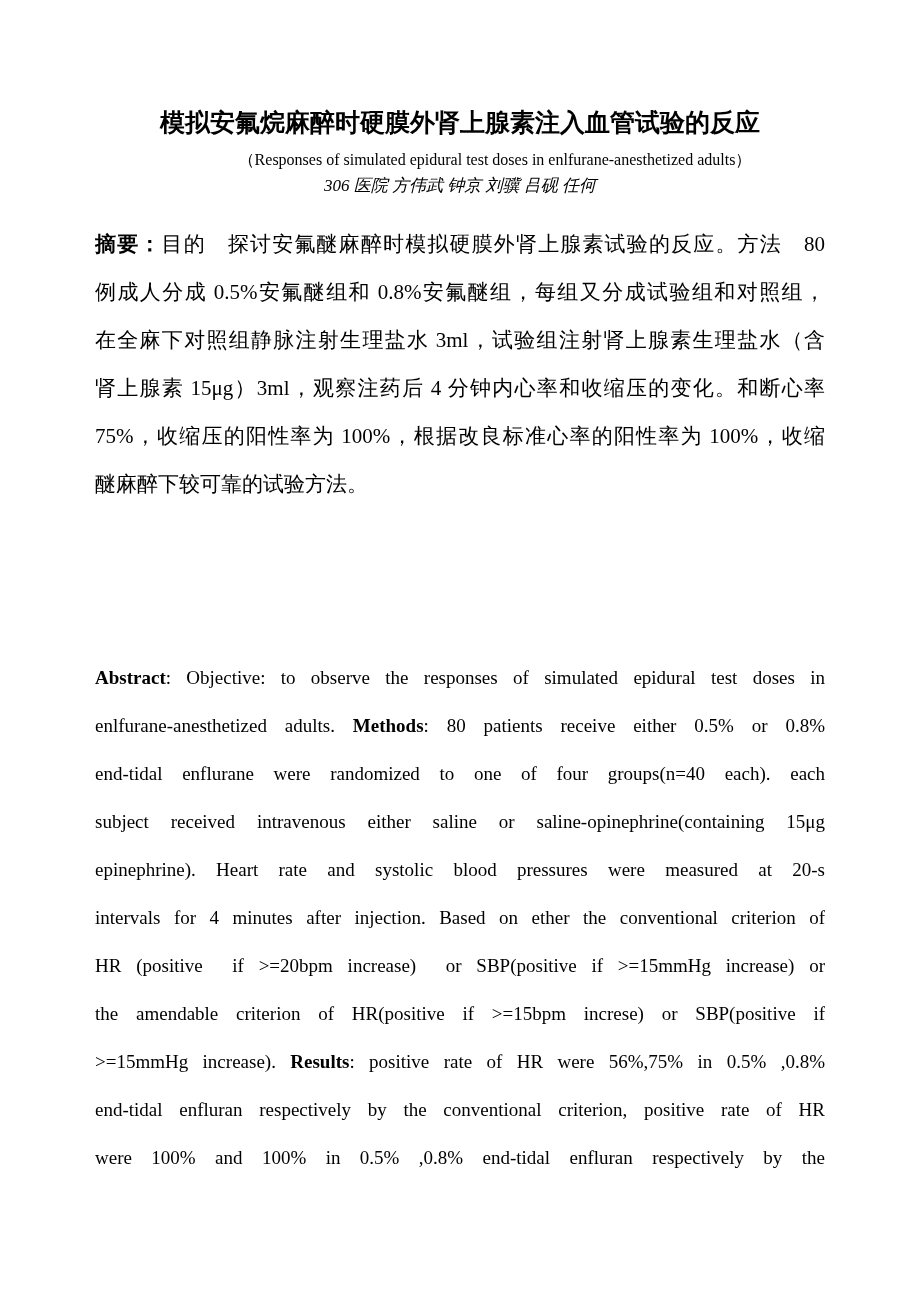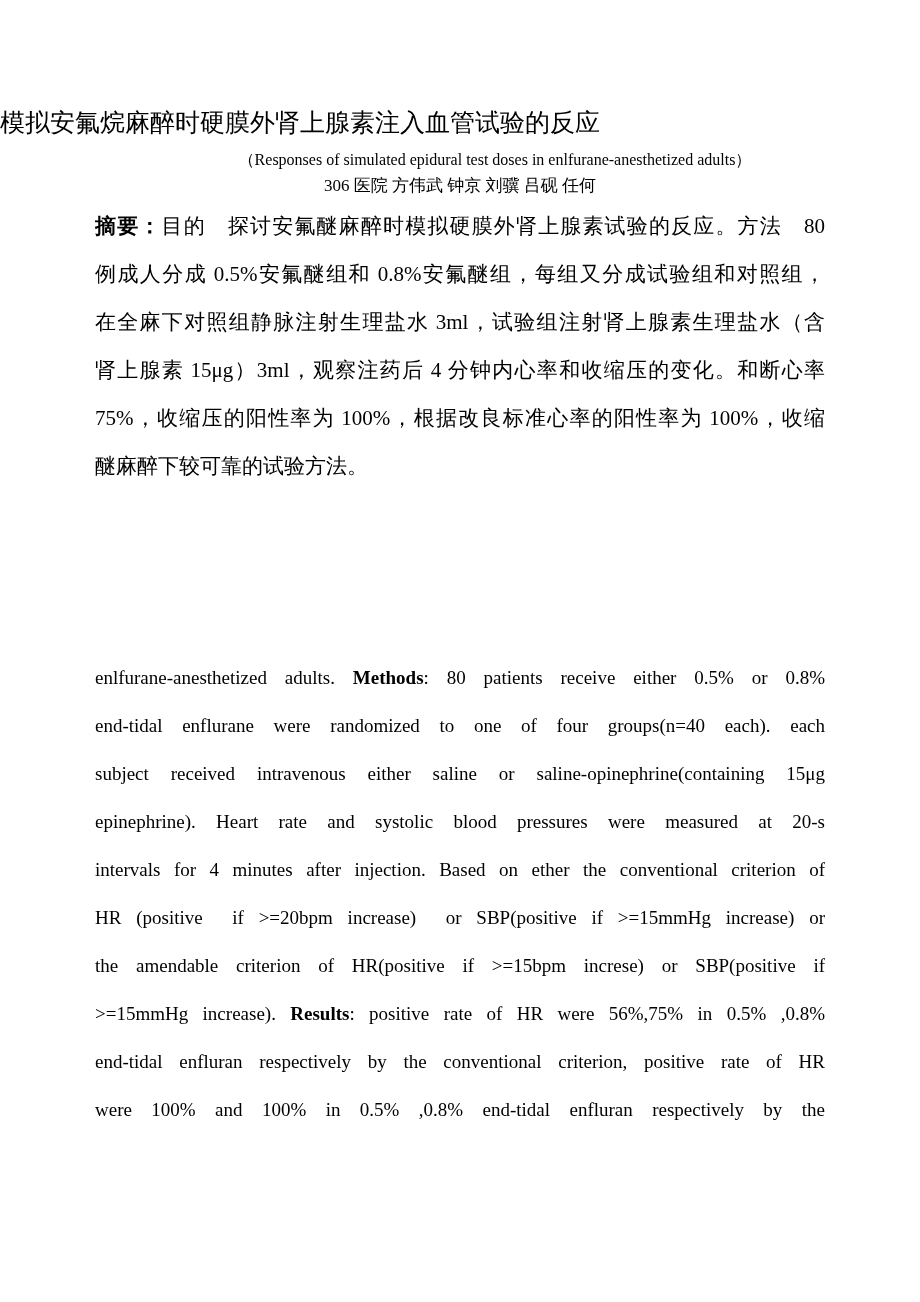--- a/index.html
+++ b/index.html
@@ -9,23 +9,23 @@
     height: 1302px;
     background: #ffffff;
     color: #000000;
     font-family: "Liberation Serif", "DejaVu Serif", serif;
     overflow: hidden;
   }
   .title-zh {
     position: absolute;
     top: 104px; left: 0;
     width: 100%;
-    text-align: left;
+    text-align: center;
     font-size: 25px;
-    font-weight: normal;
+    font-weight: bold;
     line-height: 38px;
     white-space: nowrap;
   }
   .title-en {
     position: absolute;
     top: 148px; left: 0;
     width: 100%;
     text-align: center;
     font-size: 16px;
     line-height: 24px;
@@ -33,27 +33,28 @@
     padding-left: 35px;
   }
   .byline {
     position: absolute;
     top: 173px; left: 0;
     width: 100%;
     text-align: center;
     font-size: 17px;
     line-height: 26px;
     white-space: nowrap;
+    font-style: italic;
   }
   .para {
     position: absolute;
     left: 95px;
     width: 730px;
   }
-  .para-zh { top: 202px; font-size: 21px; }
+  .para-zh { top: 220px; font-size: 21px; }
   .para-en { top: 654px; font-size: 19px; }
   .line {
     height: 48px;
     line-height: 48px;
     overflow: hidden;
     text-align: justify;
   }
   .line::after {
     content: "";
     display: inline-block;
@@ -78,20 +79,21 @@
   <div class="para para-zh">
       <div class="line"><span class="b">摘要：</span><span>目的　探讨安氟醚麻醉时模拟硬膜外肾上腺素试验的反应。方法　80</span></div>
       <div class="line"><span>例成人分成 0.5%安氟醚组和 0.8%安氟醚组，每组又分成试验组和对照组，</span></div>
       <div class="line"><span>在全麻下对照组静脉注射生理盐水 3ml，试验组注射肾上腺素生理盐水（含</span></div>
       <div class="line"><span>肾上腺素 15μg）3ml，观察注药后 4 分钟内心率和收缩压的变化。和断心率</span></div>
       <div class="line"><span>75%，收缩压的阳性率为 100%，根据改良标准心率的阳性率为 100%，收缩</span></div>
       <div class="line nj"><span>醚麻醉下较可靠的试验方法。</span></div>
     </div>
 
   <div class="para para-en">
+      <div class="line"><span class="b">Abstract</span><span>: Objective: to observe the responses of simulated epidural test doses in</span></div>
       <div class="line"><span>enlfurane-anesthetized adults. </span><span class="b">Methods</span><span>: 80 patients receive either 0.5% or 0.8%</span></div>
       <div class="line"><span>end-tidal enflurane were randomized to one of four groups(n=40 each). each</span></div>
       <div class="line"><span>subject received intravenous either saline or saline-opinephrine(containing 15μg</span></div>
       <div class="line"><span>epinephrine). Heart rate and systolic blood pressures were measured at 20-s</span></div>
       <div class="line"><span>intervals for 4 minutes after injection. Based on ether the conventional criterion of</span></div>
       <div class="line"><span>HR (positive &nbsp;if &gt;=20bpm increase) &nbsp;or SBP(positive if &gt;=15mmHg increase) or</span></div>
       <div class="line"><span>the amendable criterion of HR(positive if &gt;=15bpm increse) or SBP(positive if</span></div>
       <div class="line"><span>&gt;=15mmHg increase). </span><span class="b">Results</span><span>: positive rate of HR were 56%,75% in 0.5% ,0.8%</span></div>
       <div class="line"><span>end-tidal enfluran respectively by the conventional criterion, positive rate of HR</span></div>
       <div class="line"><span>were 100% and 100% in 0.5% ,0.8% end-tidal enfluran respectively by the</span></div>

